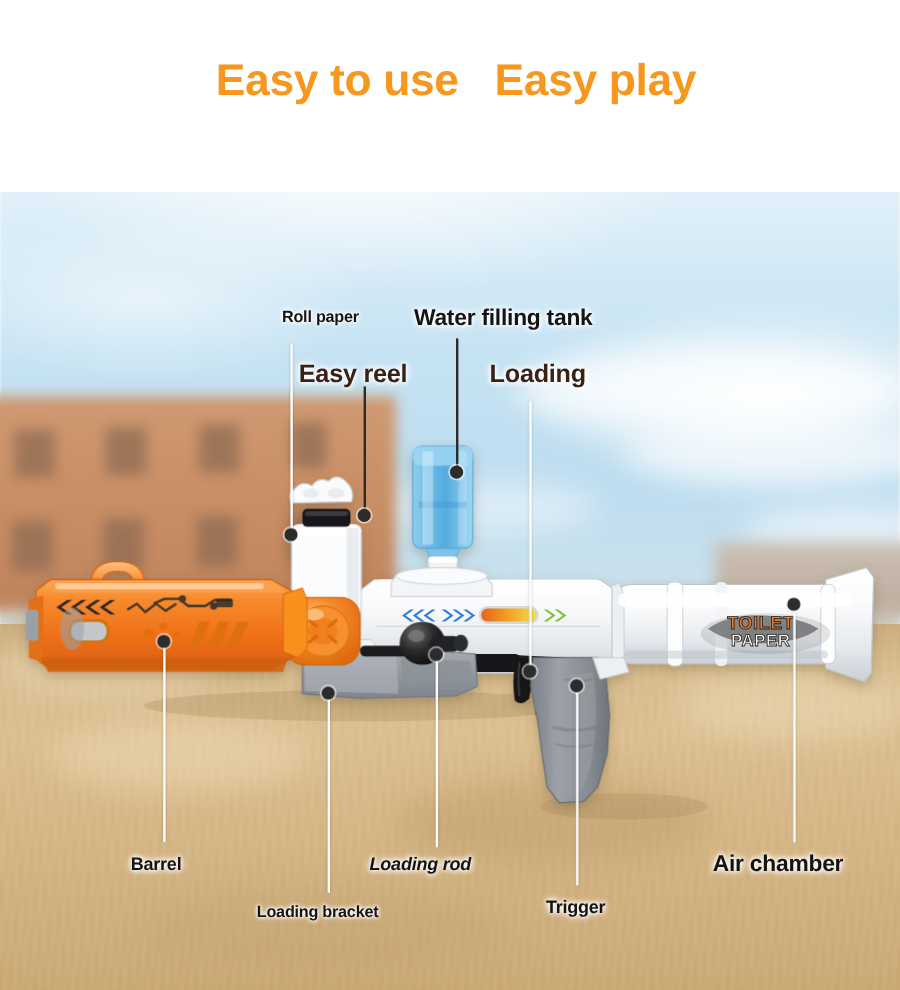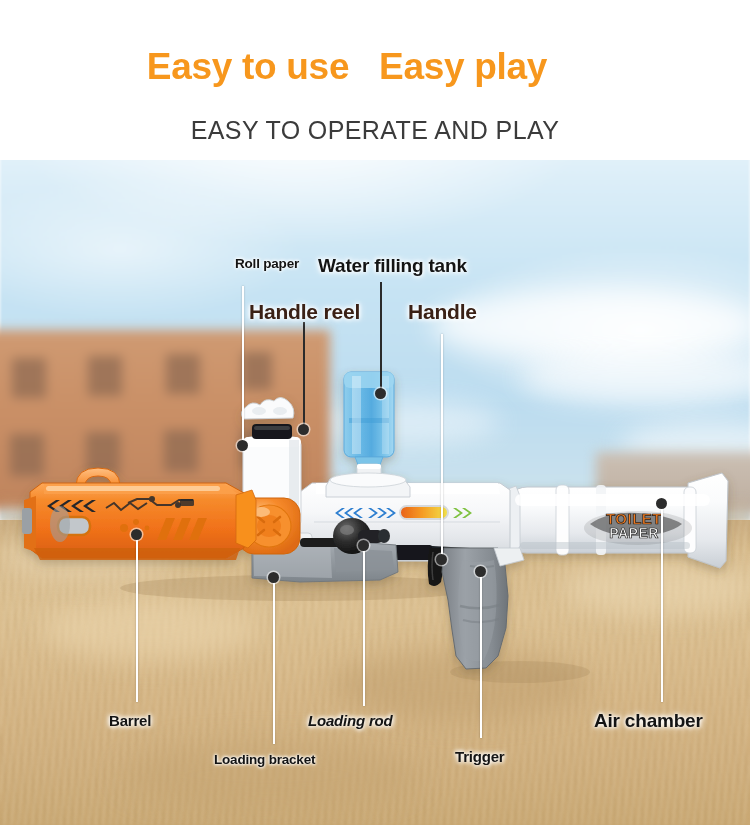--- a/index.html
+++ b/index.html
@@ -3,21 +3,21 @@
 <meta charset="utf-8">
 <style>
   html,body{margin:0;padding:0;background:#fff;}
   body{font-family:"Liberation Sans",sans-serif;}
 
   #page{position:relative;width:750px;height:825px;overflow:hidden;background:#ffffff;}
 
   
   .header{position:absolute;left:0;top:0;width:750px;height:160px;background:#ffffff;z-index:40;}
   .head-line1{position:absolute;left:0;top:46px;width:694px;text-align:center;
-    font-size:37px;font-weight:bold;color:#F7971D;letter-spacing:-0.3px;white-space:pre;}
+    font-size:37px;font-weight:bold;color:#F7971D;letter-spacing:-0.3px;white-space:pre;padding-left:33px;}
   .head-line2{position:absolute;left:0;top:116px;width:750px;text-align:center;
     font-size:25px;color:#3b3b3b;letter-spacing:0.4px;font-weight:400;}
 
   
   .scene{position:absolute;left:0;top:0;width:750px;height:825px;overflow:hidden;z-index:1;}
   .sky{position:absolute;left:0;top:0;width:750px;height:520px;
     background:
       radial-gradient(ellipse 420px 180px at 300px 120px, rgba(255,255,255,0.98) 0%, rgba(255,255,255,0) 70%),
       radial-gradient(ellipse 300px 120px at 640px 330px, rgba(255,255,255,0.85) 0%, rgba(255,255,255,0) 70%),
       radial-gradient(ellipse 260px 100px at 120px 250px, rgba(255,255,255,0.5) 0%, rgba(255,255,255,0) 70%),
@@ -381,27 +381,26 @@
       <div class="ln"></div>
     </div>
   <div class="dot" style="left:475px;top:566px;"></div>
 
   <div class="lead white" style="left:661px;top:504px;height:198px;width:2px;">
       <div class="ln"></div>
     </div>
   <div class="dot" style="left:656px;top:498px;"></div>
 
   <div class="lbl sm" style="left:218px;top:256px;padding-left:17px;">Roll paper</div>
-  <div class="lbl lg" style="left:318px;top:255px;">Water filling tank</div>
-  <div class="lbl lg brown" style="left:249px;top:300px;font-size:21px;">Handle reel</div>
-  <div class="lbl lg brown" style="left:408px;top:300px;font-size:21px;">Handle</div>
+  <div class="lbl lg" style="left:345px;top:255px;">Water filling tank</div>
+  <div class="lbl lg brown" style="left:249px;top:300px;font-size:21px;">Easy reel</div>
+  <div class="lbl lg brown" style="left:408px;top:300px;font-size:21px;">Loading</div>
   <div class="lbl md" style="left:109px;top:712px;">Barrel</div>
   <div class="lbl md" style="left:308px;top:712px;font-style:italic;">Loading rod</div>
   <div class="lbl lg" style="left:594px;top:710px;">Air chamber</div>
   <div class="lbl md" style="left:455px;top:748px;">Trigger</div>
   <div class="lbl sm" style="left:214px;top:752px;">Loading bracket</div>
 
   <div class="header">
     <div class="head-line1">Easy to use   Easy play</div>
-    <div class="head-line2">EASY TO OPERATE AND PLAY</div>
   </div>
 
 </div>
 
 </body></html>

